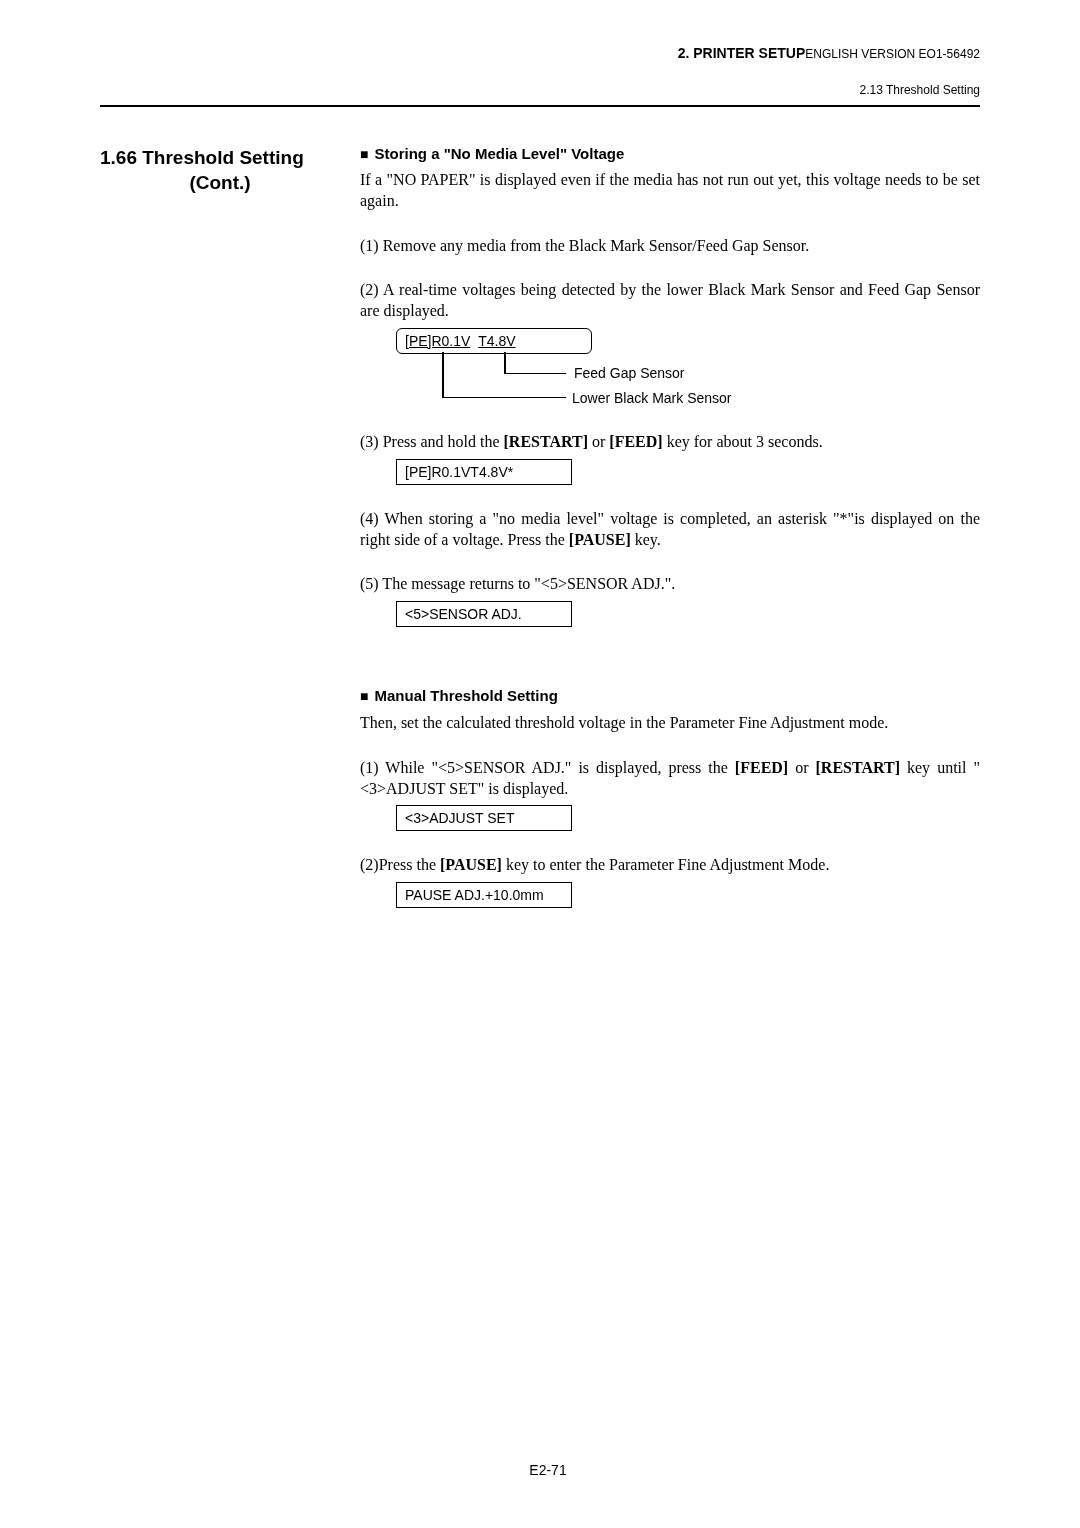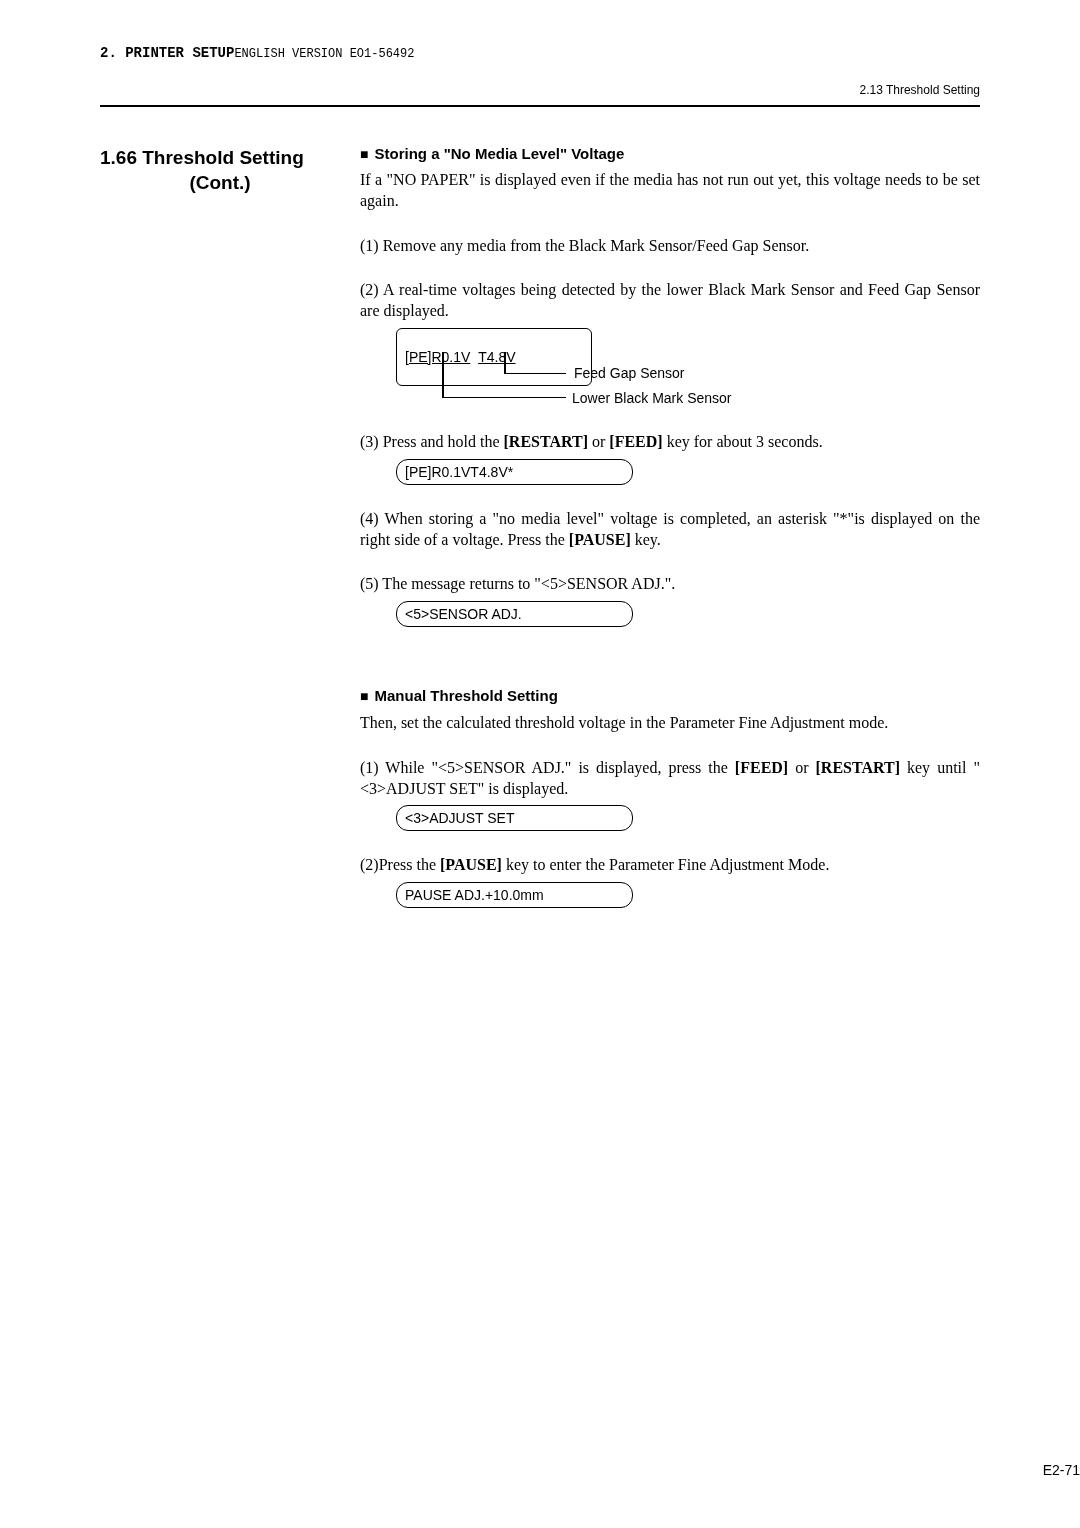--- a/index.html
+++ b/index.html
@@ -12,23 +12,23 @@
       font-size: 16px;
       background: white;
       width: 1080px;
       height: 1528px;
       margin: 0 auto;
       padding: 45px 100px 30px 100px;
       position: relative;
     }
     .header-row {
       display: flex;
-      justify-content: flex-start;
+      justify-content: flex-end;
       align-items: baseline;
-      font-family: Liberation Mono, monospace;
+      font-family: Liberation Sans, sans-serif;
     }
     .header-left {
       font-weight: bold;
       font-size: 14px;
     }
     .header-right {
       font-size: 12px;
       text-align: right;
     }
     .header-sub {
@@ -84,41 +84,41 @@
     }
     .step-item {
       font-family: 'Times New Roman', serif;
       font-size: 16px;
       line-height: 1.3;
       margin-top: 24px;
       text-align: justify;
     }
     .display-box {
       border: 1.5px solid #000;
-      border-radius: 12px;
+      border-radius: 0;
       font-family: Arial, sans-serif;
       font-size: 14px;
       padding: 4px 8px;
       display: inline-block;
       margin-top: 6px;
       margin-left: 36px;
-      width: 237px;
+      width: 176px;
     }
     .diagram-container {
       margin-top: 6px;
       margin-left: 36px;
       position: relative;
       height: 80px;
     }
     .diagram-box {
       border: 1.5px solid #000;
       border-radius: 6px;
       font-family: Arial, sans-serif;
       font-size: 14px;
-      padding: 20px 8px;
+      padding: 4px 8px;
       display: inline-block;
       width: 196px;
       position: absolute;
       top: 0;
       left: 0;
     }
     .diagram-box .u1 {
       text-decoration: underline;
     }
     .diagram-line {
@@ -137,21 +137,21 @@
       font-family: 'Times New Roman', serif;
       font-size: 16px;
       line-height: 1.35;
       margin-top: 8px;
     }
     .page-num {
       position: absolute;
       bottom: 50px;
       width: 100%;
       left: 0;
-      text-align: right;
+      text-align: center;
       font-family: Arial, sans-serif;
       font-size: 14px;
       padding-left: 16px;
     }
     .bold {
       font-weight: bold;
     }
   </style>
 </head>
 <body>

